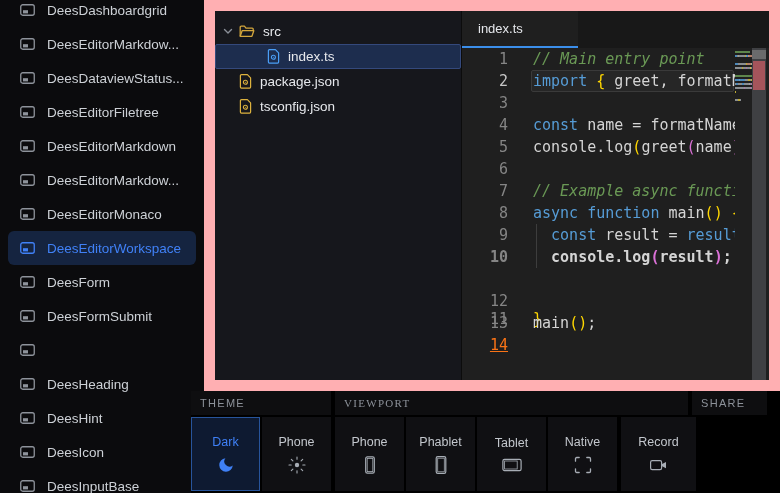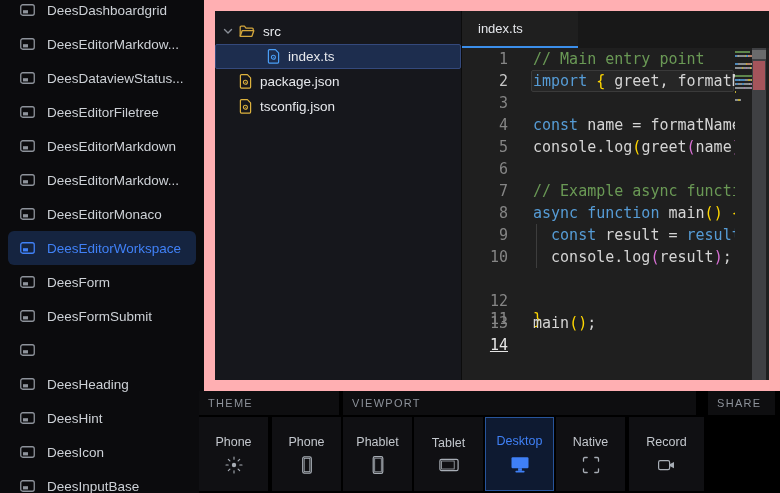--- a/index.html
+++ b/index.html
@@ -33,44 +33,44 @@
   .ic-folder{color:#d4a73c;} .ic-ts{color:#4a9ef5;} .ic-json{color:#ddb23e;}
 
   
   .editor{flex:1;display:flex;flex-direction:column;background:#1f1f1f;min-width:0;border-left:1px solid #0c0c0c;}
   .tabbar{height:37px;background:#181818;display:flex;flex:none;}
   .tab{width:116px;background:#1f1f1f;color:#e4e6ea;font-size:13px;display:flex;align-items:center;
        padding-left:16px;border-bottom:2px solid #3b8eea;box-sizing:border-box;cursor:pointer;}
   .codearea{flex:1;position:relative;overflow:hidden;font-family:"DejaVu Sans Mono",monospace;font-size:15px;}
   .code-line{position:absolute;left:0;right:0;height:22px;line-height:22px;white-space:pre;}
   .ln{position:absolute;left:0;width:46px;text-align:right;color:#858585;}
-  .ln.dim{color:#e5e5e5;text-decoration:underline;}
+  .ln.dim{color:#f97316;text-decoration:underline;}
   .code-line.current .ln{color:#c6c6c6;}
   .lc{position:absolute;left:71px;right:34px;overflow:hidden;}
   .cl-box{position:absolute;left:69px;right:35px;height:22px;border:1px solid #3a3a3a;
           border-radius:2px;background:rgba(255,255,255,0.03);box-sizing:border-box;}
   .guide{position:absolute;left:74px;width:1px;height:22px;background:#3d3d3d;}
-  .tok-comment{color:#6A9955;} .tok-keyword{color:#569CD6;} .tok-plain{color:#D4D4D4;}
+  .tok-comment{color:#6A9955;font-style:italic;} .tok-keyword{color:#569CD6;} .tok-plain{color:#D4D4D4;}
   .tok-b1{color:#FFD700;} .tok-b2{color:#DA70D6;}
 
   
   .minimap-col{position:absolute;right:0;top:0;bottom:0;width:34px;background:#1f1f1f;}
   .minimap{position:absolute;left:0;top:3px;width:17px;}
   .mini-line{height:2px;margin-bottom:2px;display:flex;}
   .mini-line span{height:2px;display:block;opacity:.85;}
   .scrollbar{position:absolute;right:3px;top:0;bottom:0;width:14px;background:#3f4043;}
   .mm-slider{position:absolute;right:3px;top:2px;width:14px;height:9px;background:rgba(160,160,160,0.45);}
   .sb-marker{position:absolute;right:4px;top:13px;width:12px;height:29px;background:#a5545b;}
 
   
-  .toolbar{position:absolute;left:199px;top:391px;width:576px;height:102px;background:#000;}
+  .toolbar{position:absolute;left:191px;top:391px;width:576px;height:102px;background:#000;}
   .tb-header{height:24px;display:flex;}
   .tb-hsec{background:#0e0e10;display:flex;align-items:center;box-sizing:border-box;}
   .tb-hsec span{padding-left:9px;color:#8d929a;font-size:11px;letter-spacing:1.3px;}
-  .tb-h1{width:140px;} .tb-h2{width:353px;margin-left:4px;} .tb-h3{flex:1;margin-left:12px;}
+  .tb-h1{width:140px;} .tb-h2{width:353px;margin-left:4px;font-family:Liberation Serif, serif;} .tb-h3{flex:1;margin-left:4px;}
   .tb-buttons{margin-top:2px;height:74px;display:flex;}
   .tb-sec{display:flex;gap:2px;}
   .tb-sec + .tb-sec{margin-left:4px;}
   .tb-btn{width:69px;background:#101013;display:flex;flex-direction:column;align-items:center;
           justify-content:center;gap:7px;color:#c3c7cd;font-size:12.5px;border:1px solid transparent;
           box-sizing:border-box;cursor:pointer;}
   .tb-btn .icn{display:flex;color:#a7adb5;}
   .tb-btn.selected{background:#0e1a31;border-color:#27549b;color:#3f80f6;}
   .tb-btn.selected .icn{color:#3f80f6;}
   .tb-btn.wide{width:75px;}
@@ -280,21 +280,21 @@
               <div class="code-line" style="top: 0px;"><span class="ln">1</span><span class="lc"><span class="tok-comment">// Main entry point</span></span></div>
               <div class="cl-box" style="top: 22px;"></div>
               <div class="code-line current" style="top: 22px;"><span class="ln">2</span><span class="lc"><span class="tok-keyword">import</span><span class="tok-plain"> </span><span class="tok-b1">{</span><span class="tok-plain"> greet, formatName </span></span></div>
               <div class="code-line" style="top: 44px;"><span class="ln">3</span><span class="lc"></span></div>
               <div class="code-line" style="top: 66px;"><span class="ln">4</span><span class="lc"><span class="tok-keyword">const</span><span class="tok-plain"> name = formatName</span></span></div>
               <div class="code-line" style="top: 88px;"><span class="ln">5</span><span class="lc"><span class="tok-plain">console.log</span><span class="tok-b1">(</span><span class="tok-plain">greet</span><span class="tok-b2">(</span><span class="tok-plain">name</span><span class="tok-b2">)</span></span></div>
               <div class="code-line" style="top: 110px;"><span class="ln">6</span><span class="lc"></span></div>
               <div class="code-line" style="top: 132px;"><span class="ln">7</span><span class="lc"><span class="tok-comment">// Example async function</span></span></div>
               <div class="code-line" style="top: 154px;"><span class="ln">8</span><span class="lc"><span class="tok-keyword">async</span><span class="tok-plain"> </span><span class="tok-keyword">function</span><span class="tok-plain"> main</span><span class="tok-b1">(</span><span class="tok-b1">)</span><span class="tok-plain"> </span><span class="tok-b1">{</span></span></div>
               <div class="code-line" style="top: 176px;"><span class="ln">9</span><span class="guide"></span><span class="lc"><span class="tok-plain">  </span><span class="tok-keyword">const</span><span class="tok-plain"> result = </span><span class="tok-keyword">result</span><span class="tok-plain"> asyncGreet</span></span></div>
-              <div class="code-line" style="top: 198px;"><span class="ln">10</span><span class="guide"></span><span class="lc"><span class="tok-plain">  console.log</span><span class="tok-b2">(</span><span class="tok-plain">result</span><span class="tok-b2">)</span><span class="tok-plain">;</span></span></div>
+              <div class="code-line" style="top: 198px; font-weight: bold;"><span class="ln">10</span><span class="guide"></span><span class="lc"><span class="tok-plain">  console.log</span><span class="tok-b2">(</span><span class="tok-plain">result</span><span class="tok-b2">)</span><span class="tok-plain">;</span></span></div>
               <div class="code-line" style="top: 220px; margin-top: 40px;"><span class="ln">11</span><span class="lc"><span class="tok-b1">}</span></span></div>
               <div class="code-line" style="top: 242px;"><span class="ln">12</span><span class="lc"></span></div>
               <div class="code-line" style="top: 264px;"><span class="ln">13</span><span class="lc"><span class="tok-plain">main</span><span class="tok-b1">(</span><span class="tok-b1">)</span><span class="tok-plain">;</span></span></div>
               <div class="code-line" style="top: 286px;"><span class="ln dim">14</span><span class="lc"></span></div>
             </div>
           <div class="minimap-col">
             <div class="minimap">
                 <div class="mini-line">
                   <span style="width: 15px; background: rgb(106, 153, 85);"></span>
                 </div>
@@ -390,20 +390,28 @@
       </div>
       <div class="tb-hsec tb-h2">
         <span>VIEWPORT</span>
       </div>
       <div class="tb-hsec tb-h3">
         <span>SHARE</span>
       </div>
     </div>
     <div class="tb-buttons">
         <div class="tb-sec">
+          <div class="tb-btn selected">
+            <span>Dark</span>
+            <span class="icn">
+              <svg width="18" height="18" viewBox="0 0 24 24">
+                <path d="M21 12.8 A9 9 0 1 1 11.2 3 A7 7 0 0 0 21 12.8 z" fill="currentColor"></path>
+              </svg>
+            </span>
+          </div>
           <div class="tb-btn">
             <span>Phone</span>
             <span class="icn">
               <svg width="18" height="18" viewBox="0 0 18 18">
                 <circle cx="9" cy="9" r="2.2" fill="currentColor"></circle>
                 <g stroke="currentColor" stroke-width="1.1" stroke-linecap="round">
                   <line x1="9" y1="1" x2="9" y2="3.2"></line>
                   <line x1="9" y1="14.8" x2="9" y2="17"></line>
                   <line x1="1" y1="9" x2="3.2" y2="9"></line>
                   <line x1="14.8" y1="9" x2="17" y2="9"></line>
@@ -437,30 +445,20 @@
           </div>
           <div class="tb-btn">
             <span>Tablet</span>
             <span class="icn">
               <svg width="20" height="16" viewBox="0 0 20 16">
                 <rect x="0.9" y="2.4" width="18.2" height="11.2" rx="1.6" fill="none" stroke="currentColor" stroke-width="1.2"></rect>
                 <rect x="2.6" y="4" width="12.6" height="8" fill="none" stroke="currentColor" stroke-width="0.8"></rect>
               </svg>
             </span>
           </div>
-          <div class="tb-btn selected">
-            <span>Desktop</span>
-            <span class="icn">
-              <svg width="20" height="19" viewBox="0 0 20 19">
-                <rect x="1.5" y="2.2" width="17" height="11" rx="1.2" fill="currentColor"></rect>
-                <rect x="8.1" y="13.2" width="3.8" height="2.6" fill="currentColor"></rect>
-                <rect x="5.4" y="15.8" width="9.2" height="1.7" rx="0.8" fill="currentColor"></rect>
-              </svg>
-            </span>
-          </div>
           <div class="tb-btn">
             <span>Native</span>
             <span class="icn">
               <svg width="18" height="18" viewBox="0 0 18 18">
                 <g fill="none" stroke="currentColor" stroke-width="1.3" stroke-linecap="round">
                   <path d="M1.5 5.2 V2.7 a1.2 1.2 0 0 1 1.2-1.2 H5.2"></path>
                   <path d="M12.8 1.5 h2.5 a1.2 1.2 0 0 1 1.2 1.2 V5.2"></path>
                   <path d="M16.5 12.8 v2.5 a1.2 1.2 0 0 1-1.2 1.2 H12.8"></path>
                   <path d="M5.2 16.5 H2.7 a1.2 1.2 0 0 1-1.2-1.2 V12.8"></path>
                 </g>

